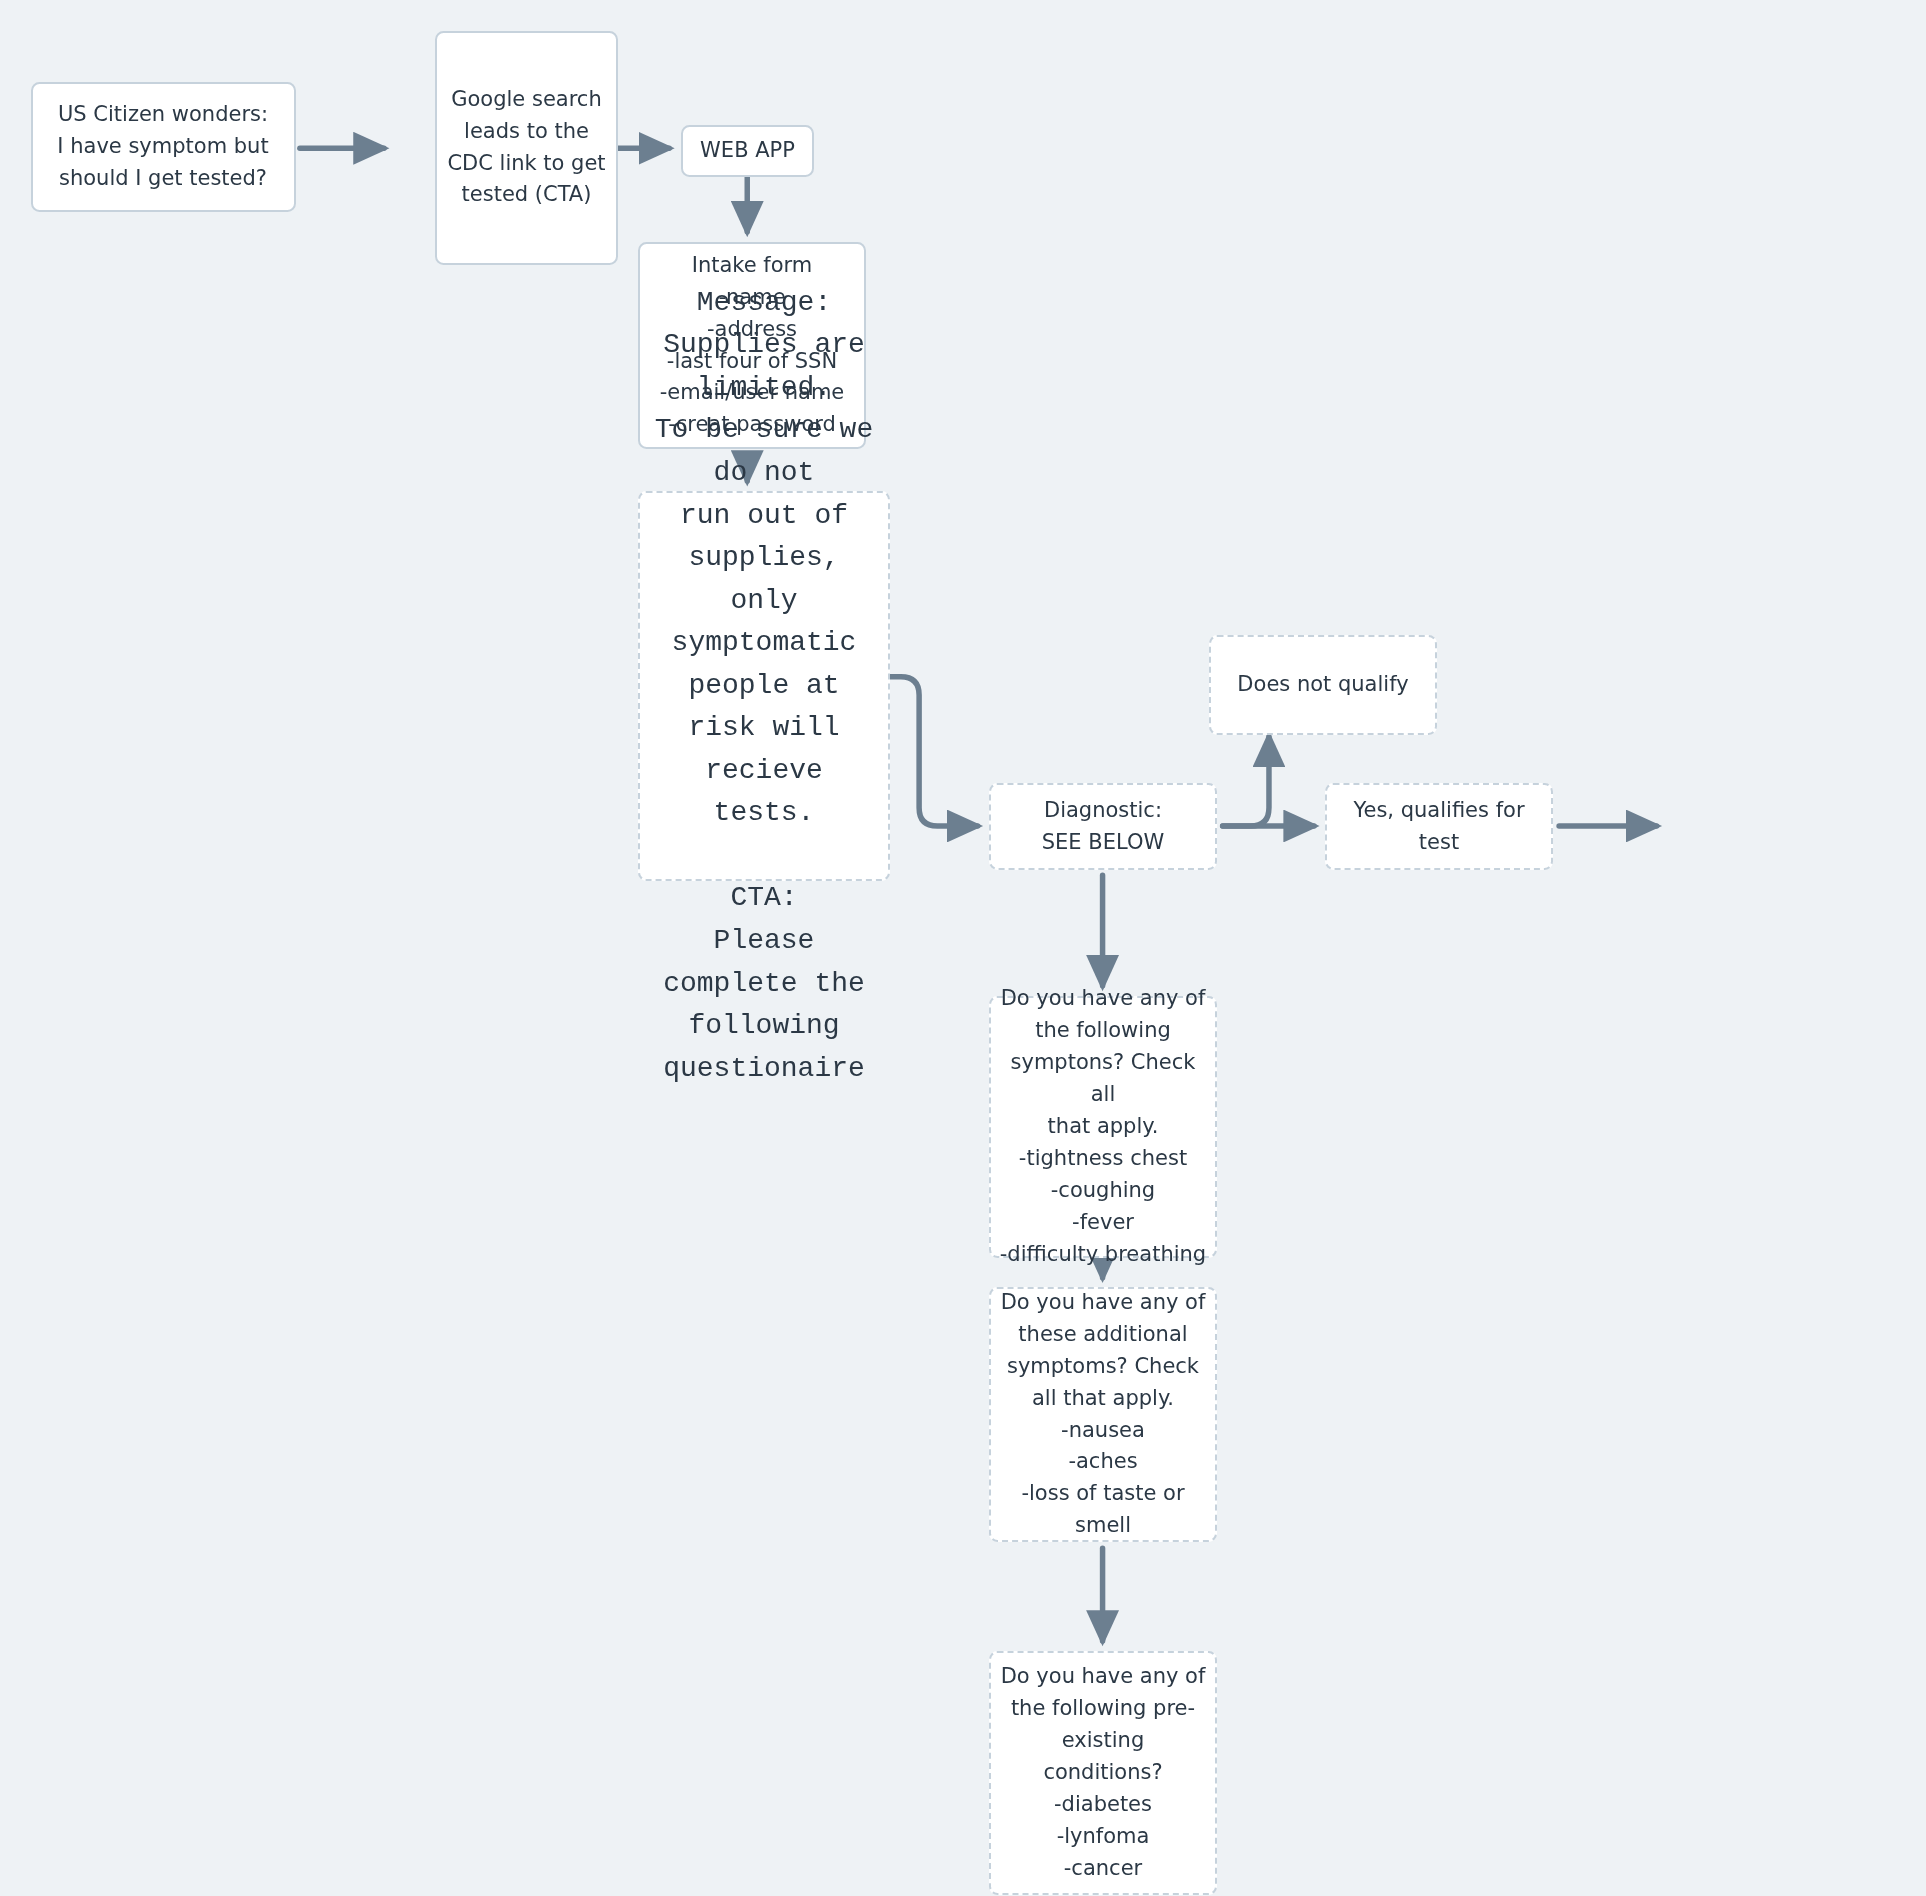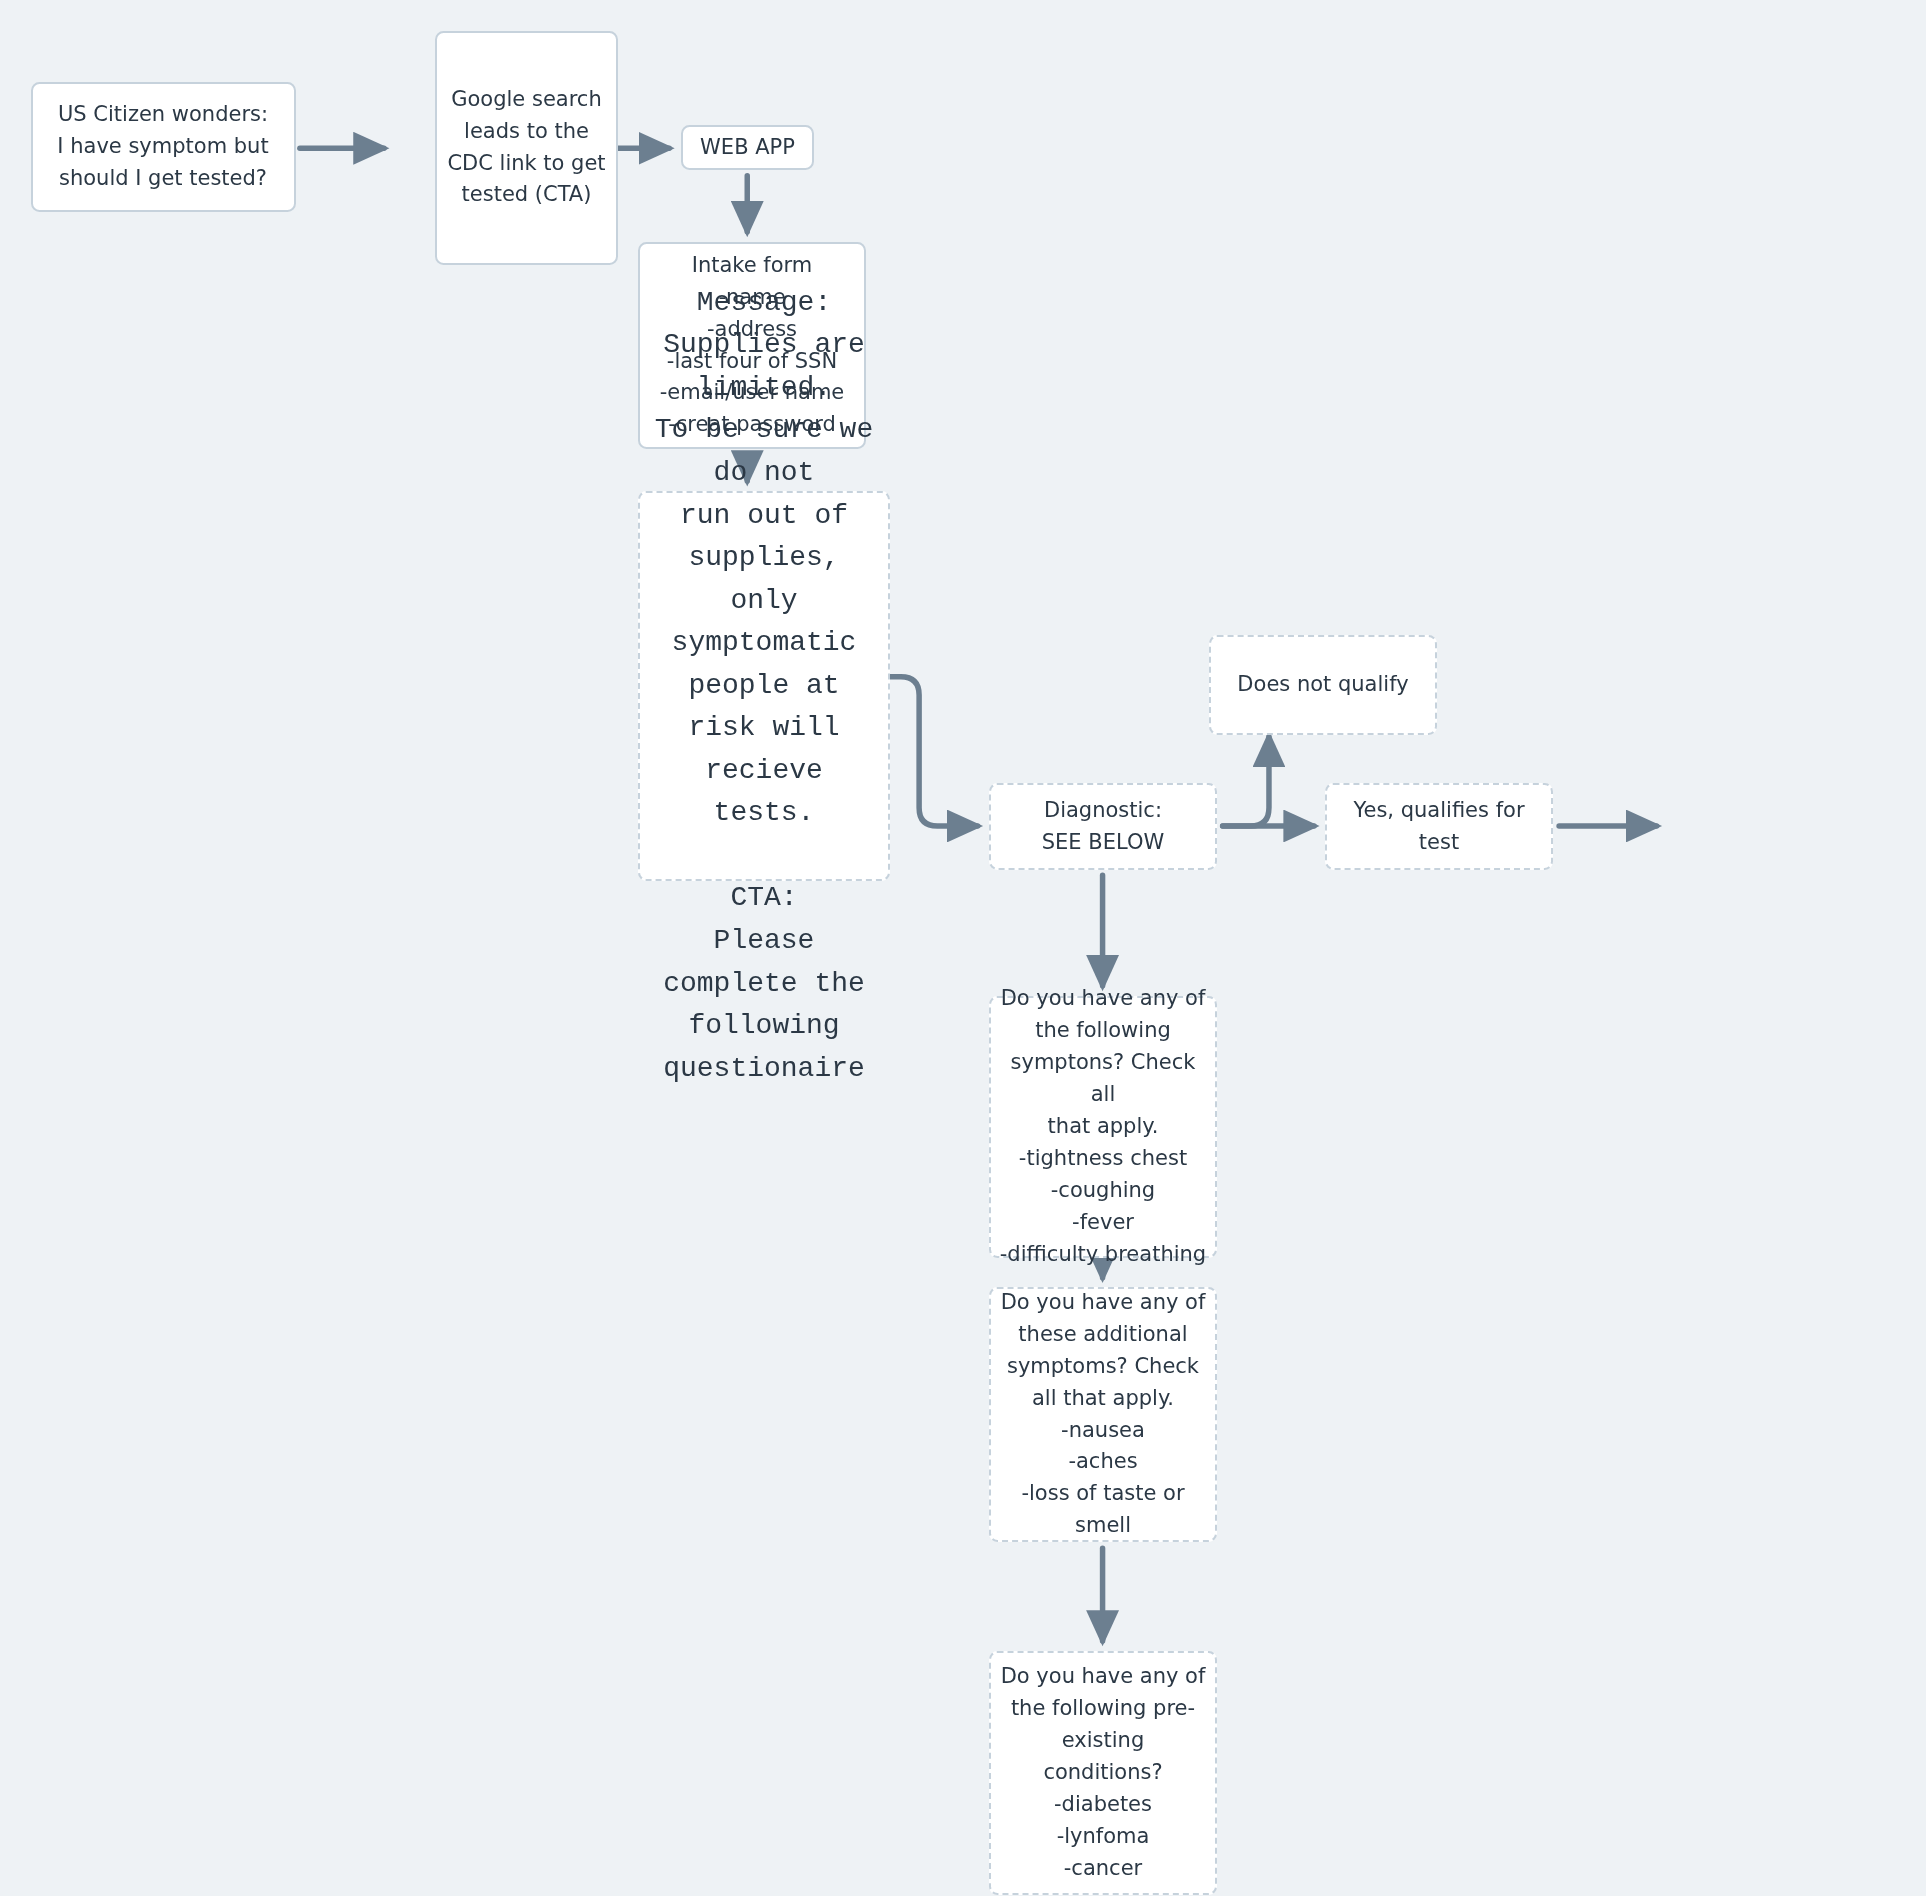--- a/index.html
+++ b/index.html
@@ -25,21 +25,21 @@
     white-space:pre-line;
     padding:6.1px 8.5px;
   }
   .solid{border:2.4px solid #c6d2dc;}
   .dashed{border:2.4px dashed #c6d2dc;}
   svg.edges{position:absolute;left:0;top:0;width:1926px;height:1897px;pointer-events:none;}
 
   
   #n-citizen   {left:30.5px;  top:82px;  width:265px; height:130px; font-size:21px;}
   #n-google    {left:396px; top:30.5px;   width:183px; height:234px; font-size:21px;margin-left:39px;}
-  #n-webapp    {left:681px;top:125px;  width:133px; height:45px;  font-size:21px;}
+  #n-webapp    {left:681px;top:125px;  width:133px; height:52px;  font-size:21px;}
   #n-intake    {left:638px;top:242px;  width:228px; height:207px; font-size:21px;text-align:center;}
   #n-message   {left:638px;top:491px;  width:252px; height:390px; font-size:28px;font-family:Liberation Mono, monospace;}
   #n-diagnostic{left:989px;top:783px; width:228px; height:87px; font-size:21px;}
   #n-noqualify {left:1209px;top:635px; width:228px; height:100px; font-size:21px;}
   #n-qualify   {left:1325px;top:783px; width:228px; height:87px; font-size:21px;}
   #n-sendtest  {left:1668px;top:783px; width:228px; height:87px; font-size:21px;}
   #n-q1        {left:989px;top:996px; width:228px; height:262px; font-size:21px;}
   #n-q2        {left:989px;top:1287px; width:228px; height:255px; font-size:21px;}
   #n-q3        {left:989px;top:1651px; width:228px; height:244px; font-size:21px;}
 </style>

